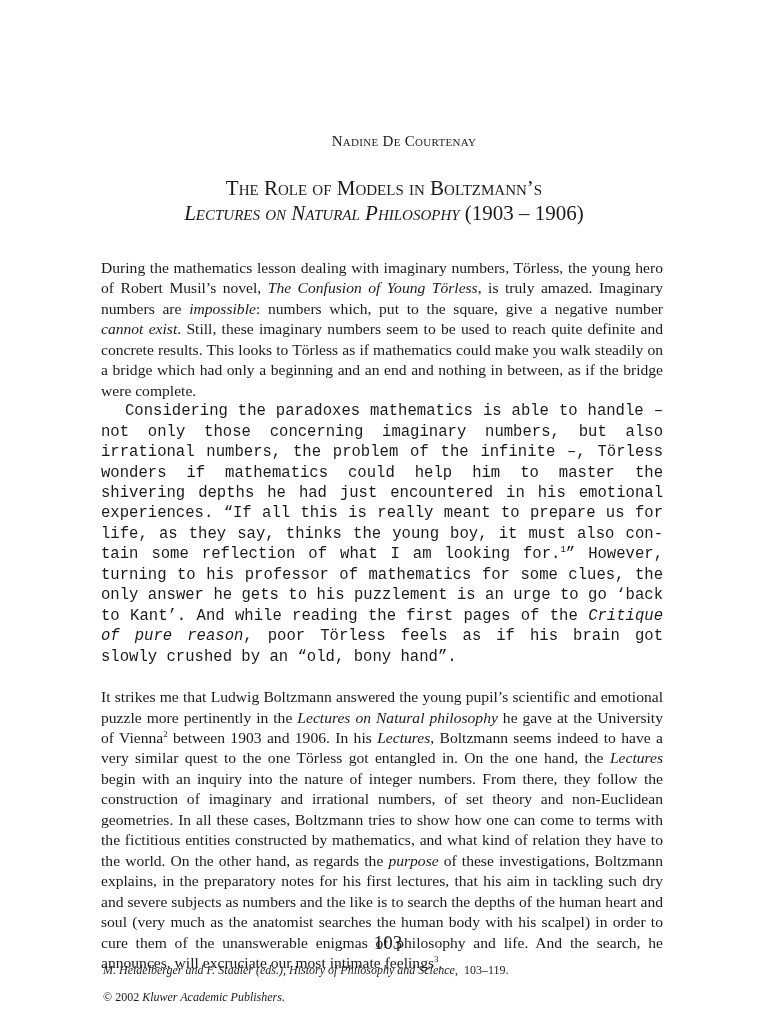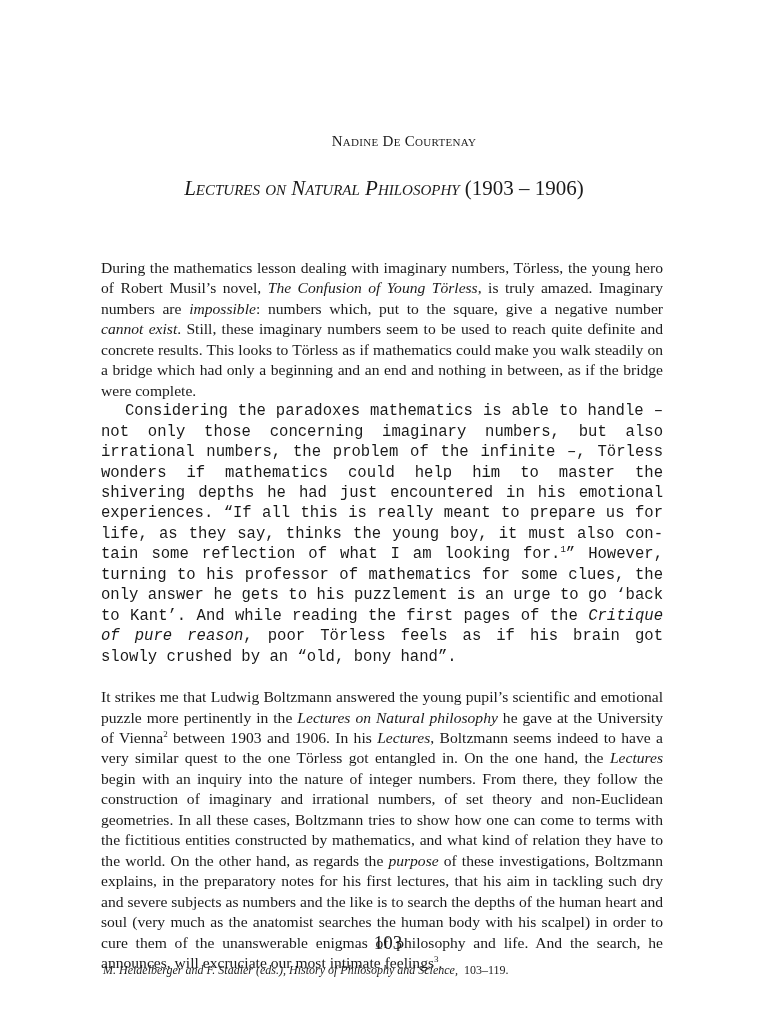--- a/index.html
+++ b/index.html
@@ -82,26 +82,28 @@
     }
     .footer .line { display: block; white-space: nowrap; margin-top: 11px; }
     .footer i { font-style: italic; }
   </style>
 </head>
 <body>
 
 <div class="author">Nadine De Courtenay</div>
 
 <div class="title">
+  <span class="l1">The Role of Models in Boltzmann’s</span>
   <span class="l2"><i>Lectures on Natural Philosophy</i><span> (1903 – 1906)</span></span>
 </div>
 
 <div class="body-text" id="article-body">
     <p><span>During the mathematics lesson dealing with imaginary numbers, Törless, the young hero of Robert Musil’s novel, </span><i>The Confusion of Young Törless</i><span>, is truly amazed. Imaginary numbers are </span><i>impossible</i><span>: numbers which, put to the square, give a negative number </span><i>cannot exist</i><span>. Still, these imaginary numbers seem to be used to reach quite definite and concrete results. This looks to Törless as if mathematics could make you walk steadily on a bridge which had only a begin­ning and an end and nothing in between, as if the bridge were complete.</span></p>
     <p class="indent"><span>Considering the paradoxes mathematics is able to handle – not only those concerning imaginary numbers, but also irrational numbers, the problem of the infinite –, Törless wonders if mathematics could help him to master the shivering depths he had just encountered in his emotional experiences. “If all this is really meant to prepare us for life, as they say, thinks the young boy, it must also con­tain some reflection of what I am looking for.</span><sup>1</sup><span>” However, turning to his profes­sor of mathematics for some clues, the only answer he gets to his puzzlement is an urge to go ‘back to Kant’. And while reading the first pages of the </span><i>Critique of pure reason</i><span>, poor Törless feels as if his brain got slowly crushed by an “old, bony hand”.</span></p>
     <p class="gap"><span>It strikes me that Ludwig Boltzmann answered the young pupil’s scientific and emotional puzzle more pertinently in the </span><i>Lectures on Natural philosophy</i><span> he gave at the University of Vienna</span><sup>2</sup><span> between 1903 and 1906. In his </span><i>Lectures</i><span>, Boltzmann seems indeed to have a very similar quest to the one Törless got entangled in. On the one hand, the </span><i>Lectures</i><span> begin with an inquiry into the nature of integer numbers. From there, they follow the construction of imaginary and irrational numbers, of set theory and non-Euclidean geometries. In all these cases, Boltz­mann tries to show how one can come to terms with the fictitious entities con­structed by mathematics, and what kind of relation they have to the world. On the other hand, as regards the </span><i>purpose</i><span> of these investigations, Boltzmann explains, in the preparatory notes for his first lectures, that his aim in tackling such dry and severe subjects as numbers and the like is to search the depths of the human heart and soul (very much as the anatomist searches the human body with his scalpel) in order to cure them of the unanswerable enigmas of philoso­phy and life. And the search, he announces, will excruciate our most intimate feelings</span><sup>3</sup><span>.</span></p>
   </div>
 
 <div class="page-number">103</div>
 
 <div class="footer">
   <span class="line"><i>M. Heidelberger and F. Stadler (eds.), History of Philosophy and Science,</i><span style="white-space:pre">  103–119.</span></span>
+  <span class="line"><span>©</span><span style="white-space:pre"> 2002 </span><i>Kluwer Academic Publishers.</i></span>
 </div>
 
 </body></html>

